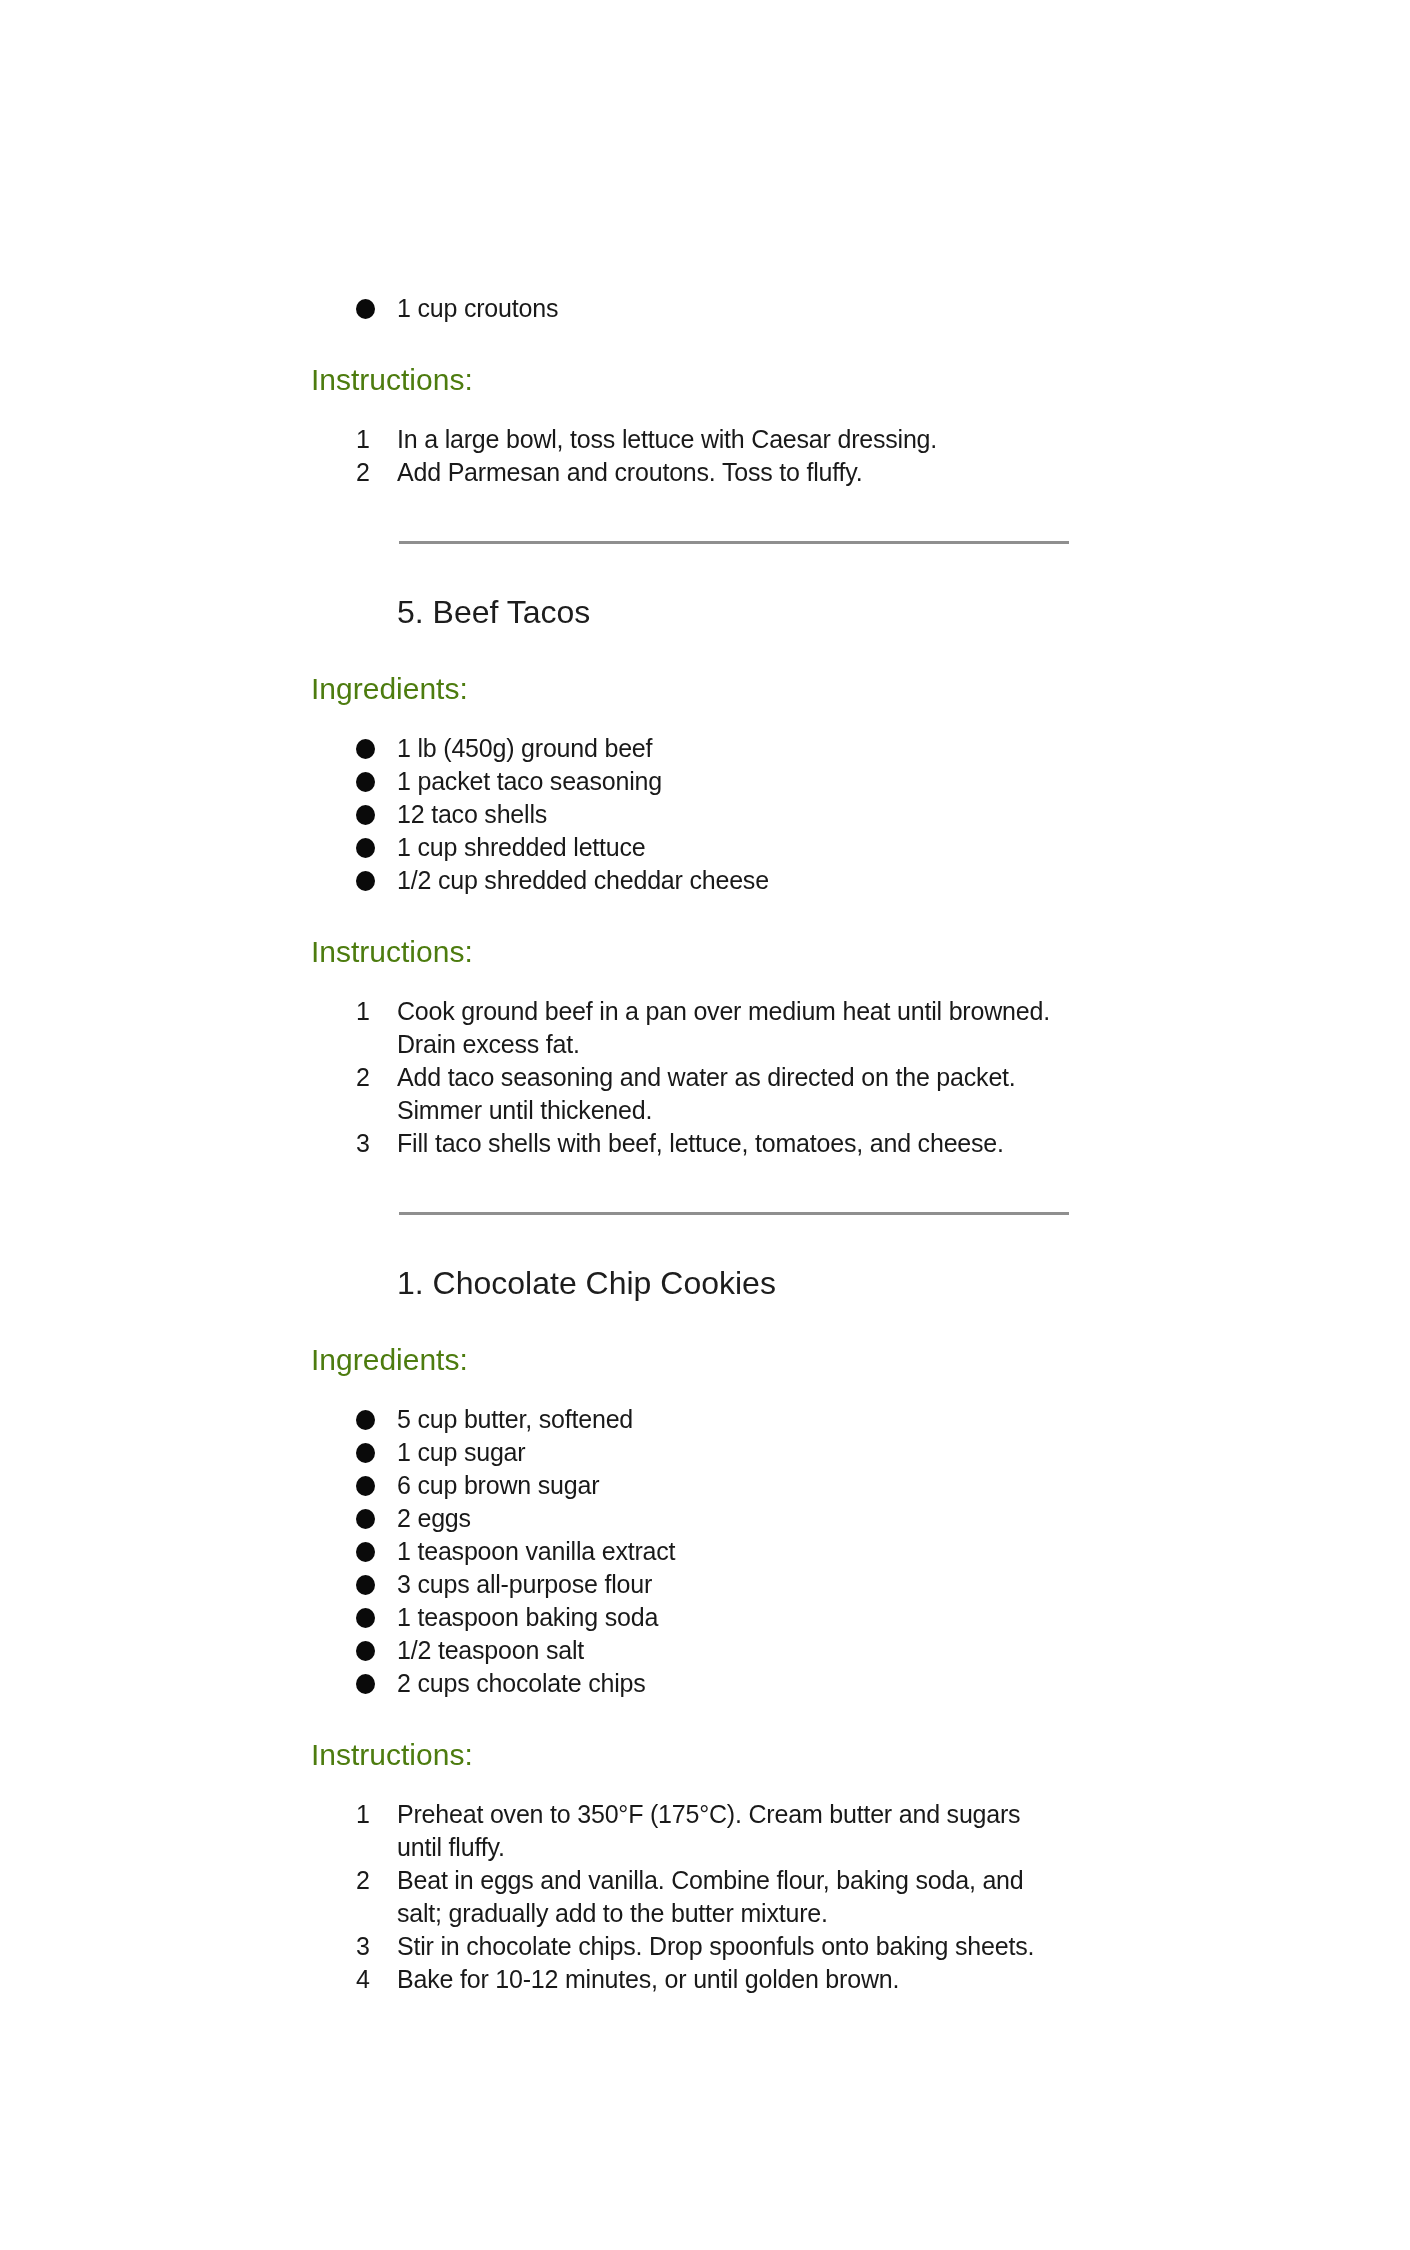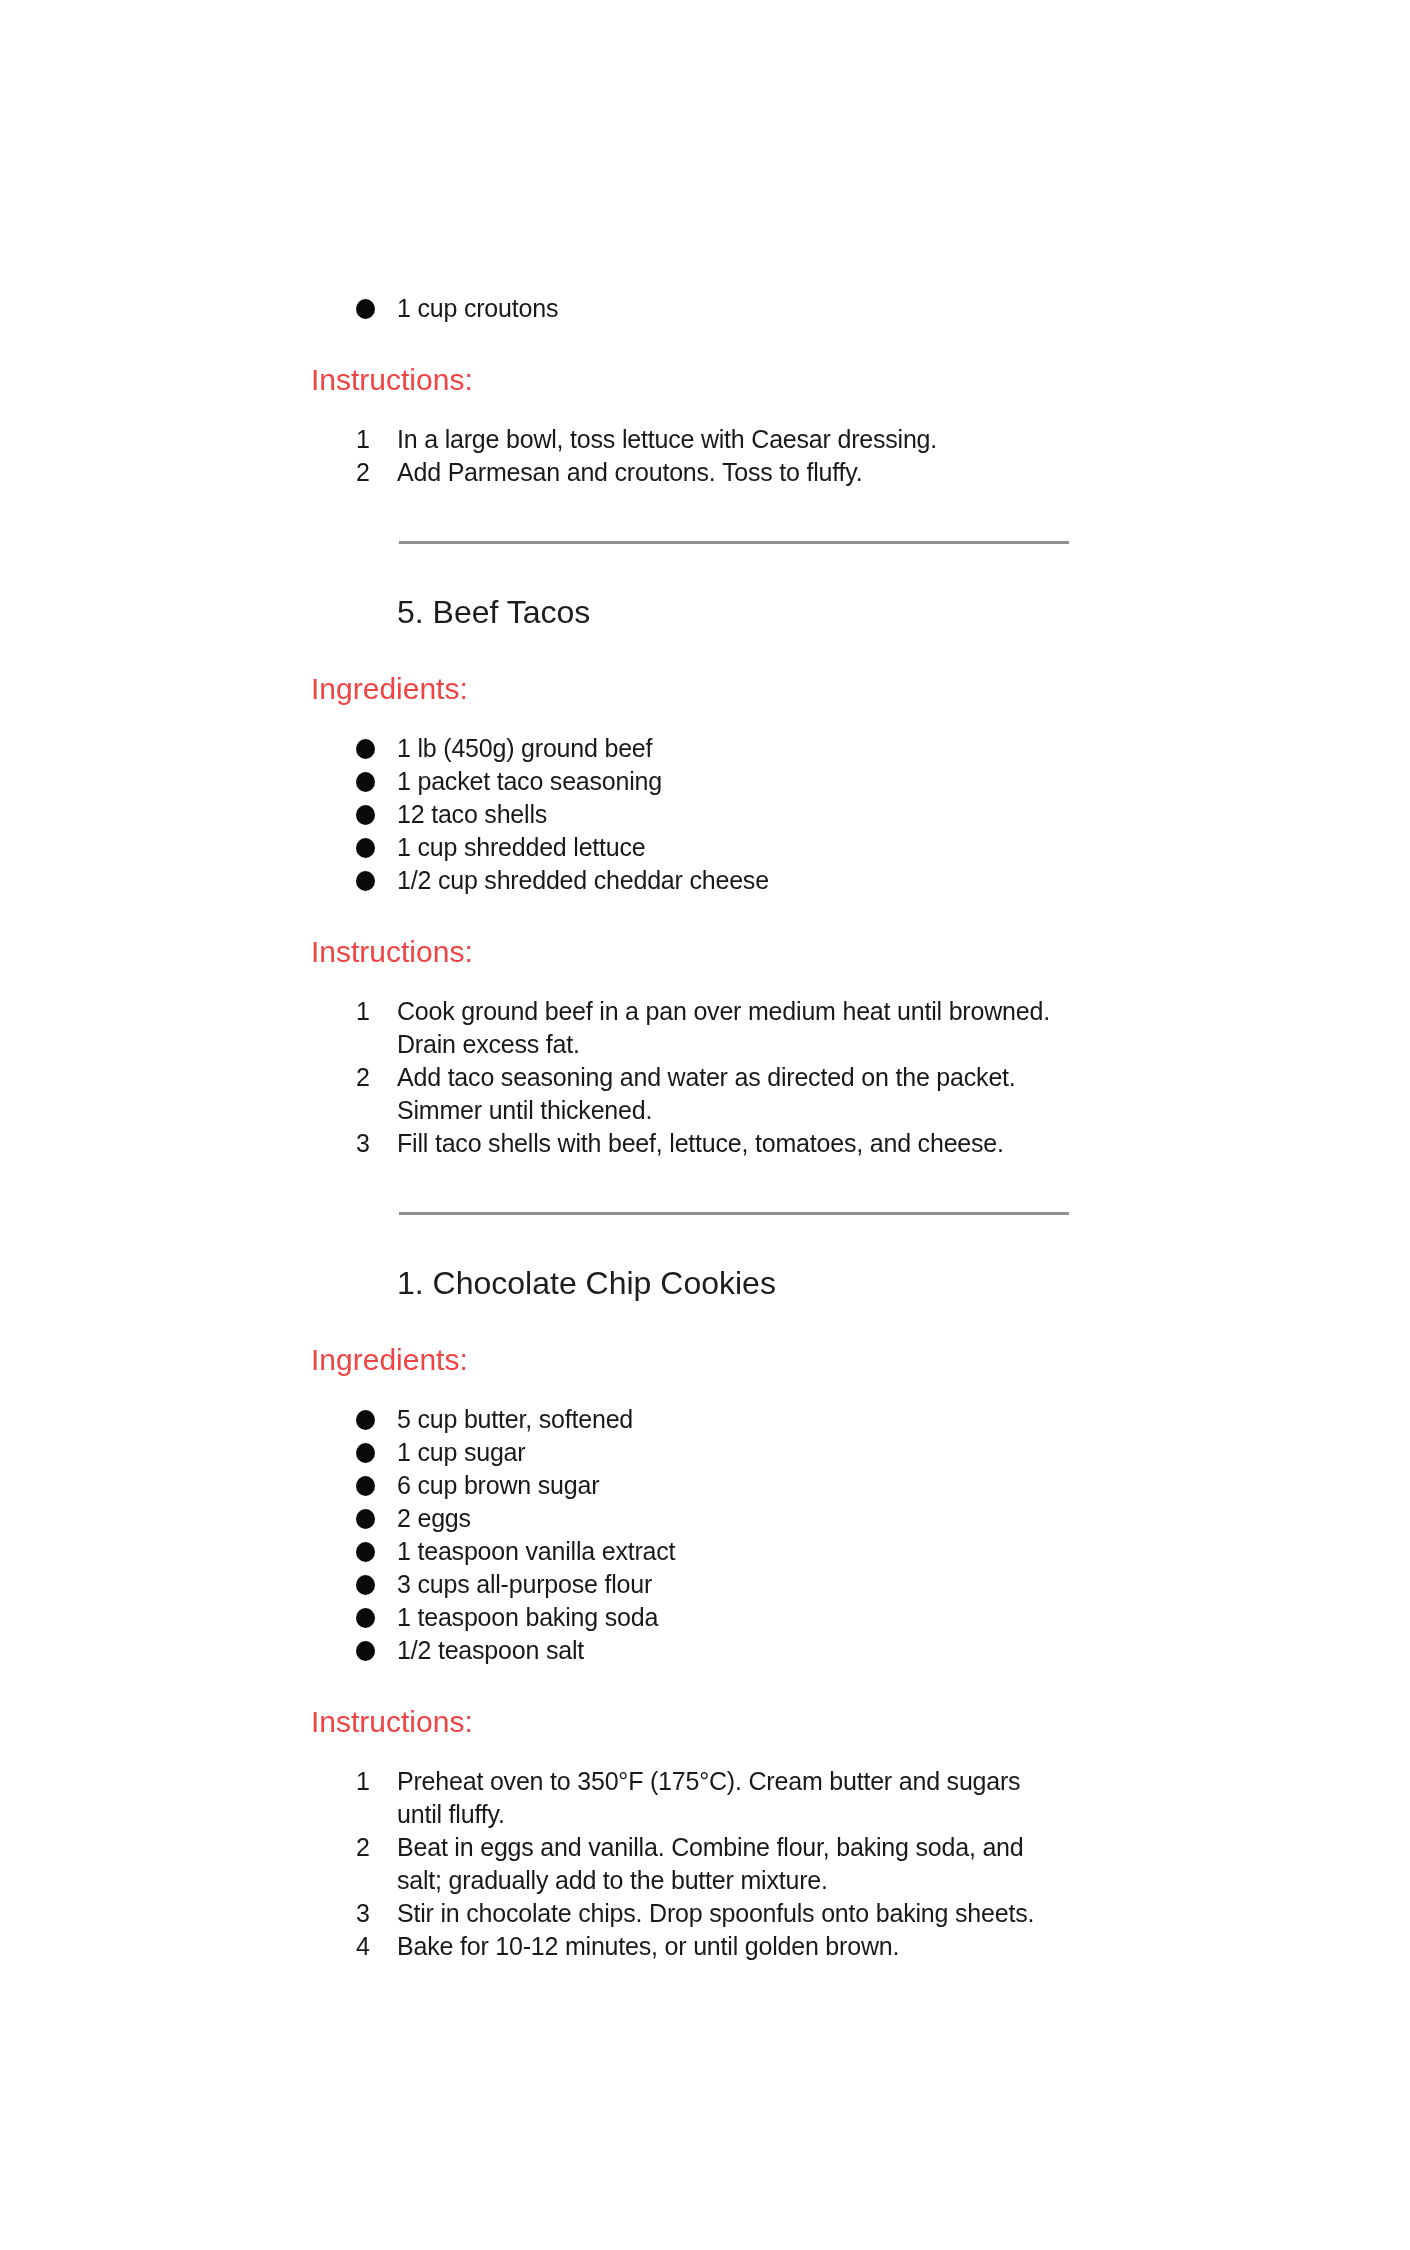--- a/index.html
+++ b/index.html
@@ -11,21 +11,21 @@
     margin: 0 auto;
     background: #ffffff;
     font-family: "Liberation Sans", sans-serif;
     color: #191919;
     padding: 292px 200px 0 170px;
     overflow: hidden;
   }
   .section-label {
     font-size: 30px;
     line-height: 38px;
-    color: #ef4444;
+    color: #4d7c0f;
     margin: 36px 0 24px 0;
     font-weight: 400;
   }
   .recipe-title {
     font-size: 32px;
     line-height: 44px;
     font-weight: 400;
     color: #1d1d1d;
     margin: 0 0 16px 86px;
   }
@@ -165,20 +165,24 @@
         <span class="li-text">3 cups all-purpose flour</span>
       </div>
       <div class="li">
         <span class="li-marker bullet"></span>
         <span class="li-text">1 teaspoon baking soda</span>
       </div>
       <div class="li">
         <span class="li-marker bullet"></span>
         <span class="li-text">1/2 teaspoon salt</span>
       </div>
+      <div class="li">
+        <span class="li-marker bullet"></span>
+        <span class="li-text">2 cups chocolate chips</span>
+      </div>
     </div>
 
   <div class="section-label">Instructions:</div>
 
   <div class="list">
       <div class="li">
         <span class="li-marker number">1</span>
         <span class="li-text">Preheat oven to 350°F (175°C). Cream butter and sugars until fluffy.</span>
       </div>
       <div class="li">

